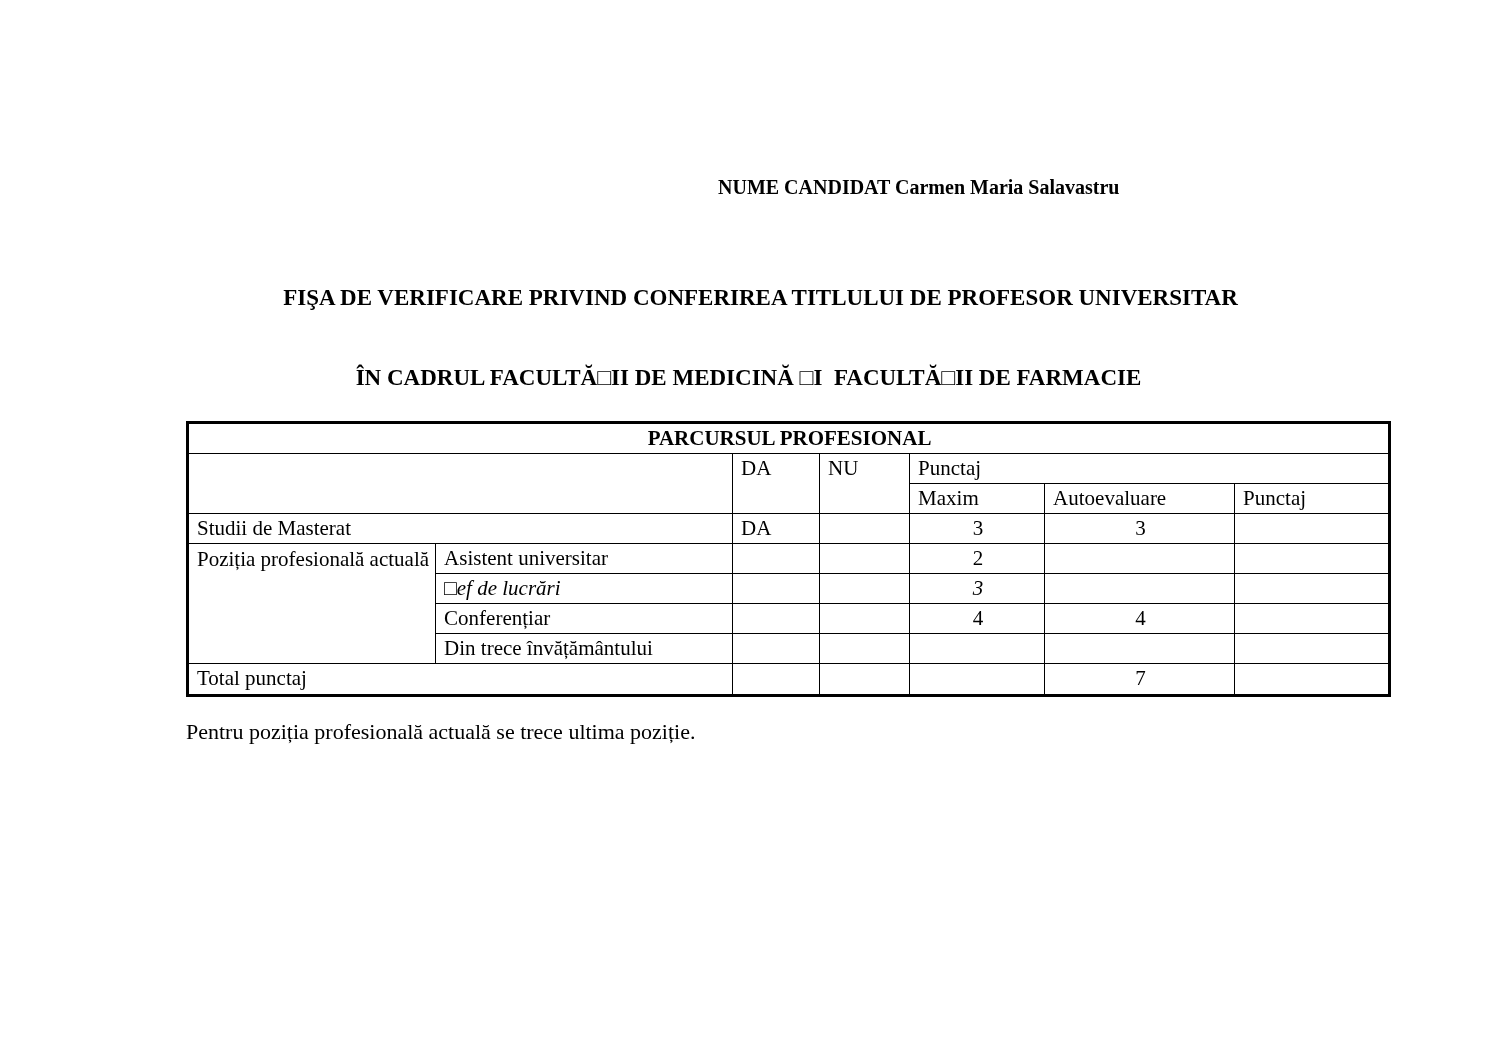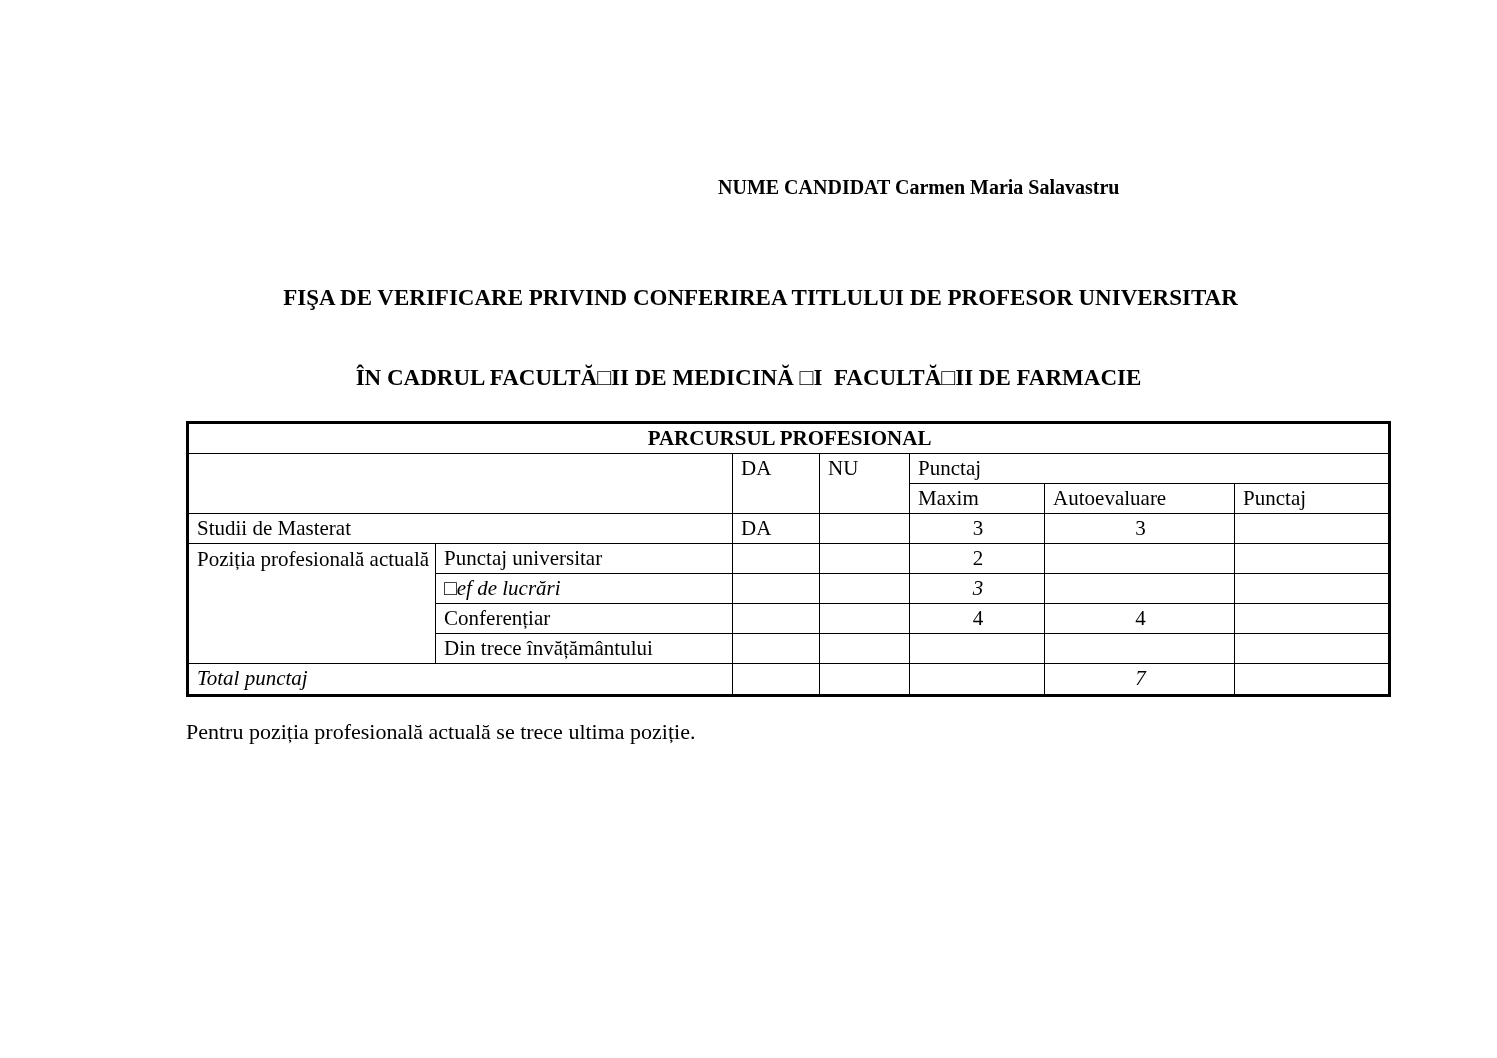--- a/index.html
+++ b/index.html
@@ -68,21 +68,21 @@
     padding-top: 4px;
   }
   tr.r1 { height: 25px; }
   tr.r2 { height: 24px; }
   tr.r3 { height: 25px; }
   tr.r4 { height: 30px; }
   tr.r5 { height: 27px; }
   tr.r6 { height: 28px; font-style: italic; }
   tr.r7 { height: 29px; }
   tr.r8 { height: 29px; }
-  tr.r9 { height: 32px; font-style: italic; }
+  tr.r9 { height: 32px; }
 
   .footnote {
     position: absolute;
     left: 186px;
     top: 719px;
     font-size: 22px;
   }
 </style>
 </head>
 <body>
@@ -120,21 +120,21 @@
     <tr class="r4">
       <td colspan="2" class="thickb">Studii de Masterat</td>
       <td class="thickb da-val">DA</td>
       <td class="thickb"></td>
       <td class="thickb num">3</td>
       <td class="thickb num big">3</td>
       <td class="thickb"></td>
     </tr>
     <tr class="r5">
       <td rowspan="4" class="group thickb">Poziția profesională actuală</td>
-      <td>Punctaj universitar</td>
+      <td>Asistent universitar</td>
       <td></td>
       <td></td>
       <td class="num">2</td>
       <td></td>
       <td></td>
     </tr>
     <tr class="r6">
       <td>□ef de lucrări</td>
       <td></td>
       <td></td>

